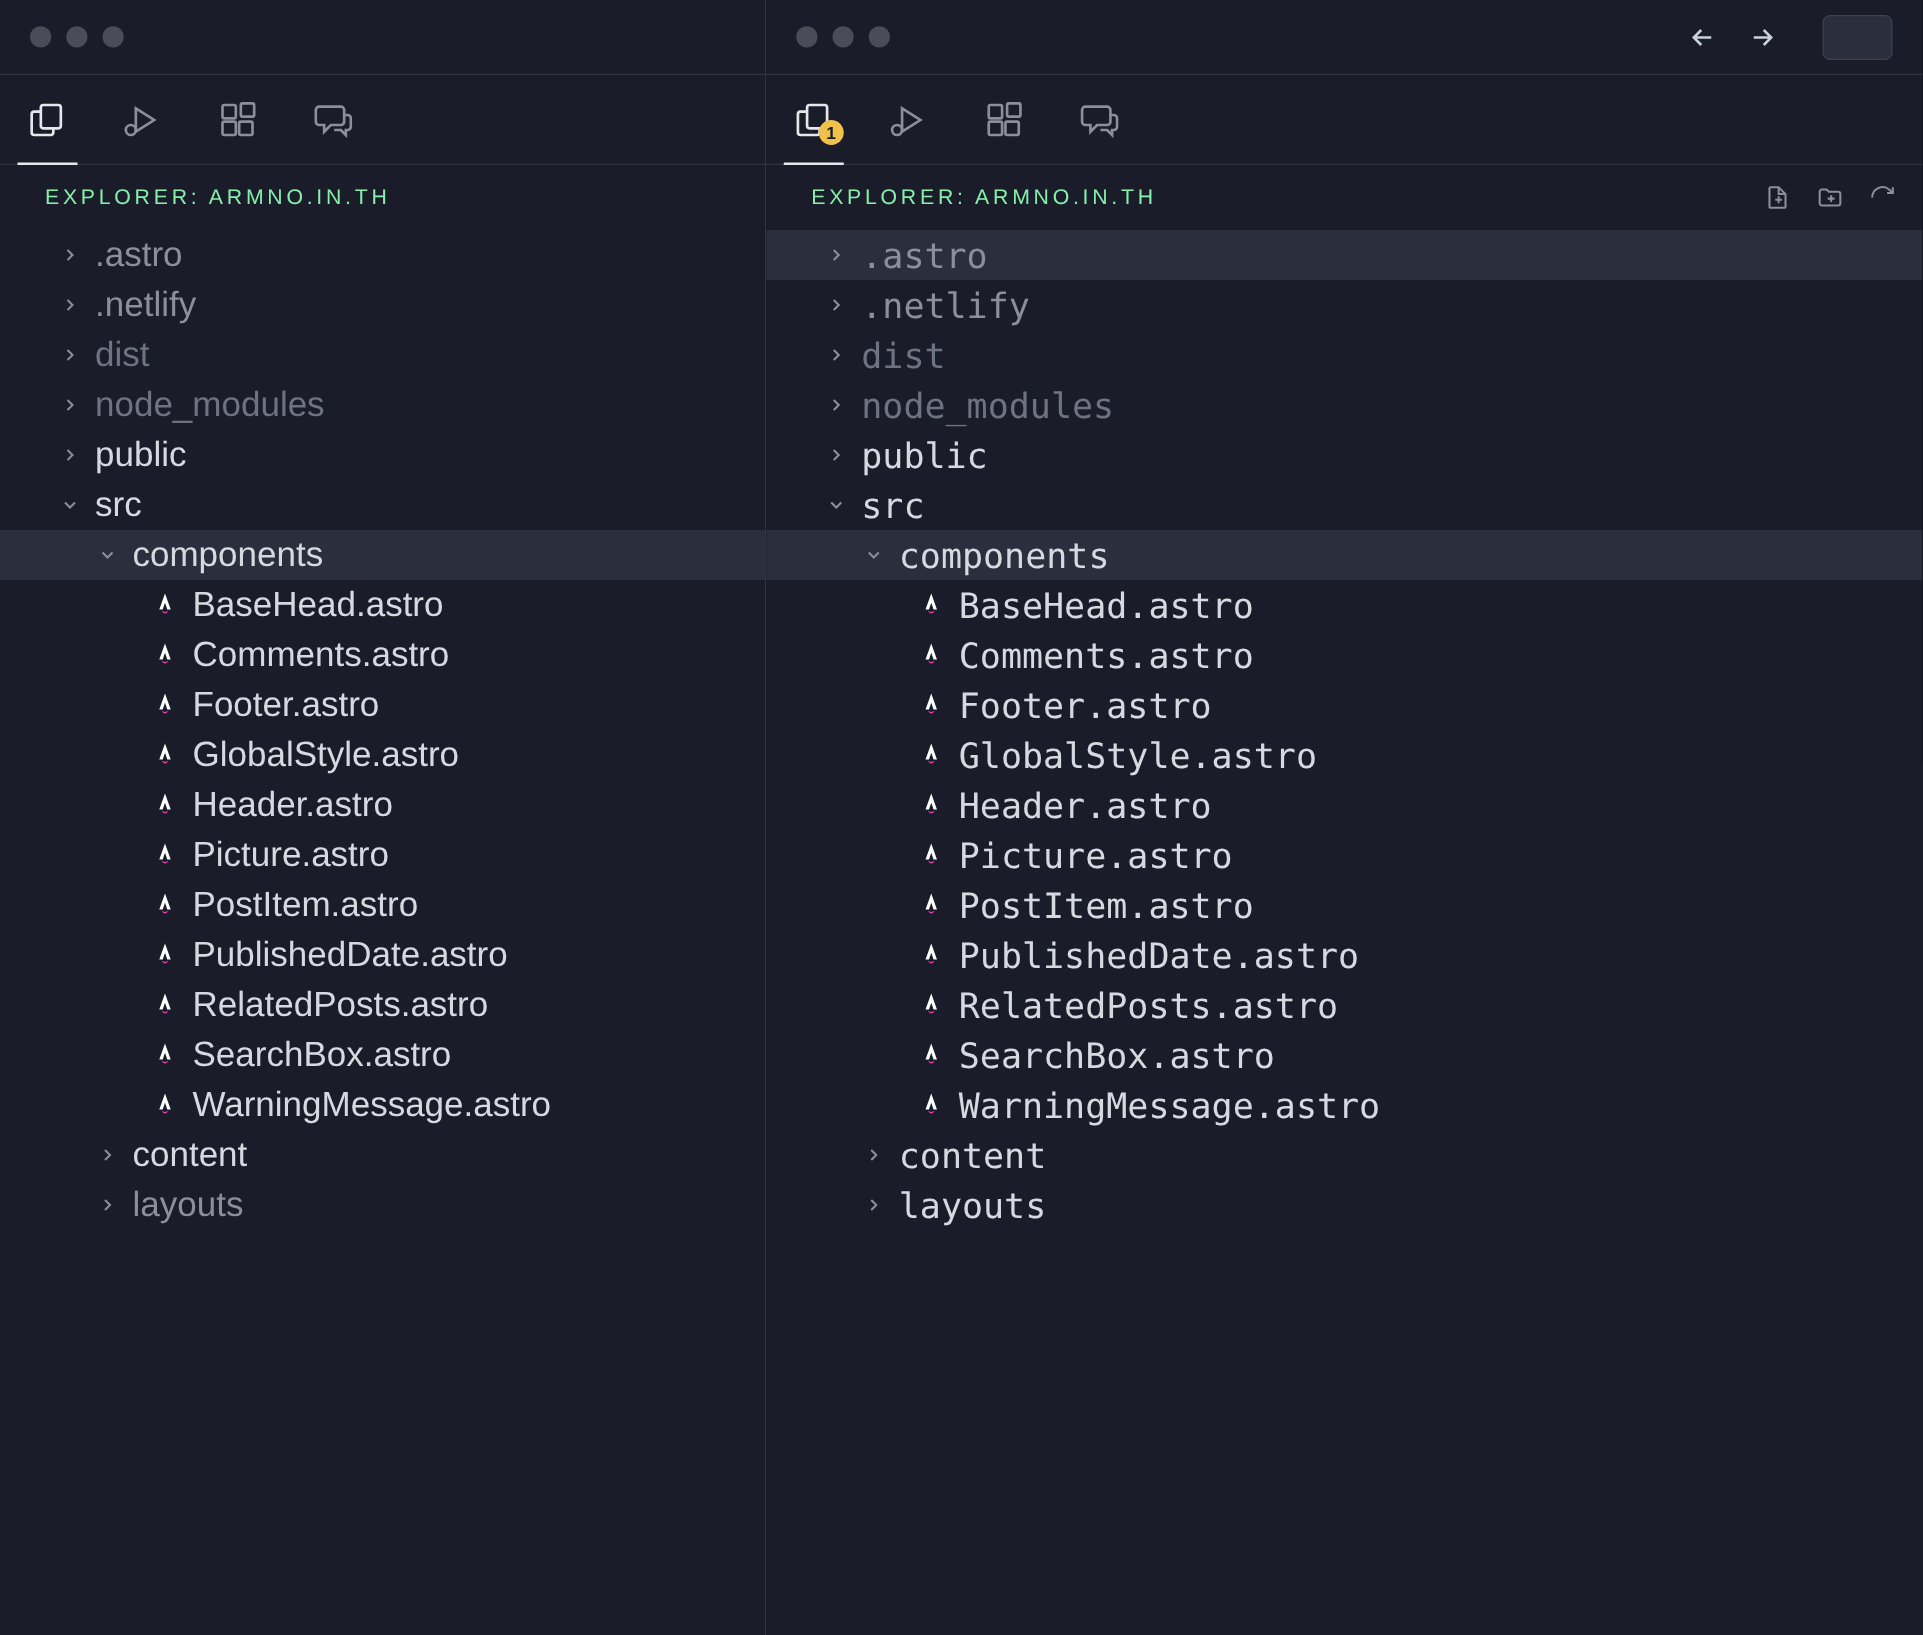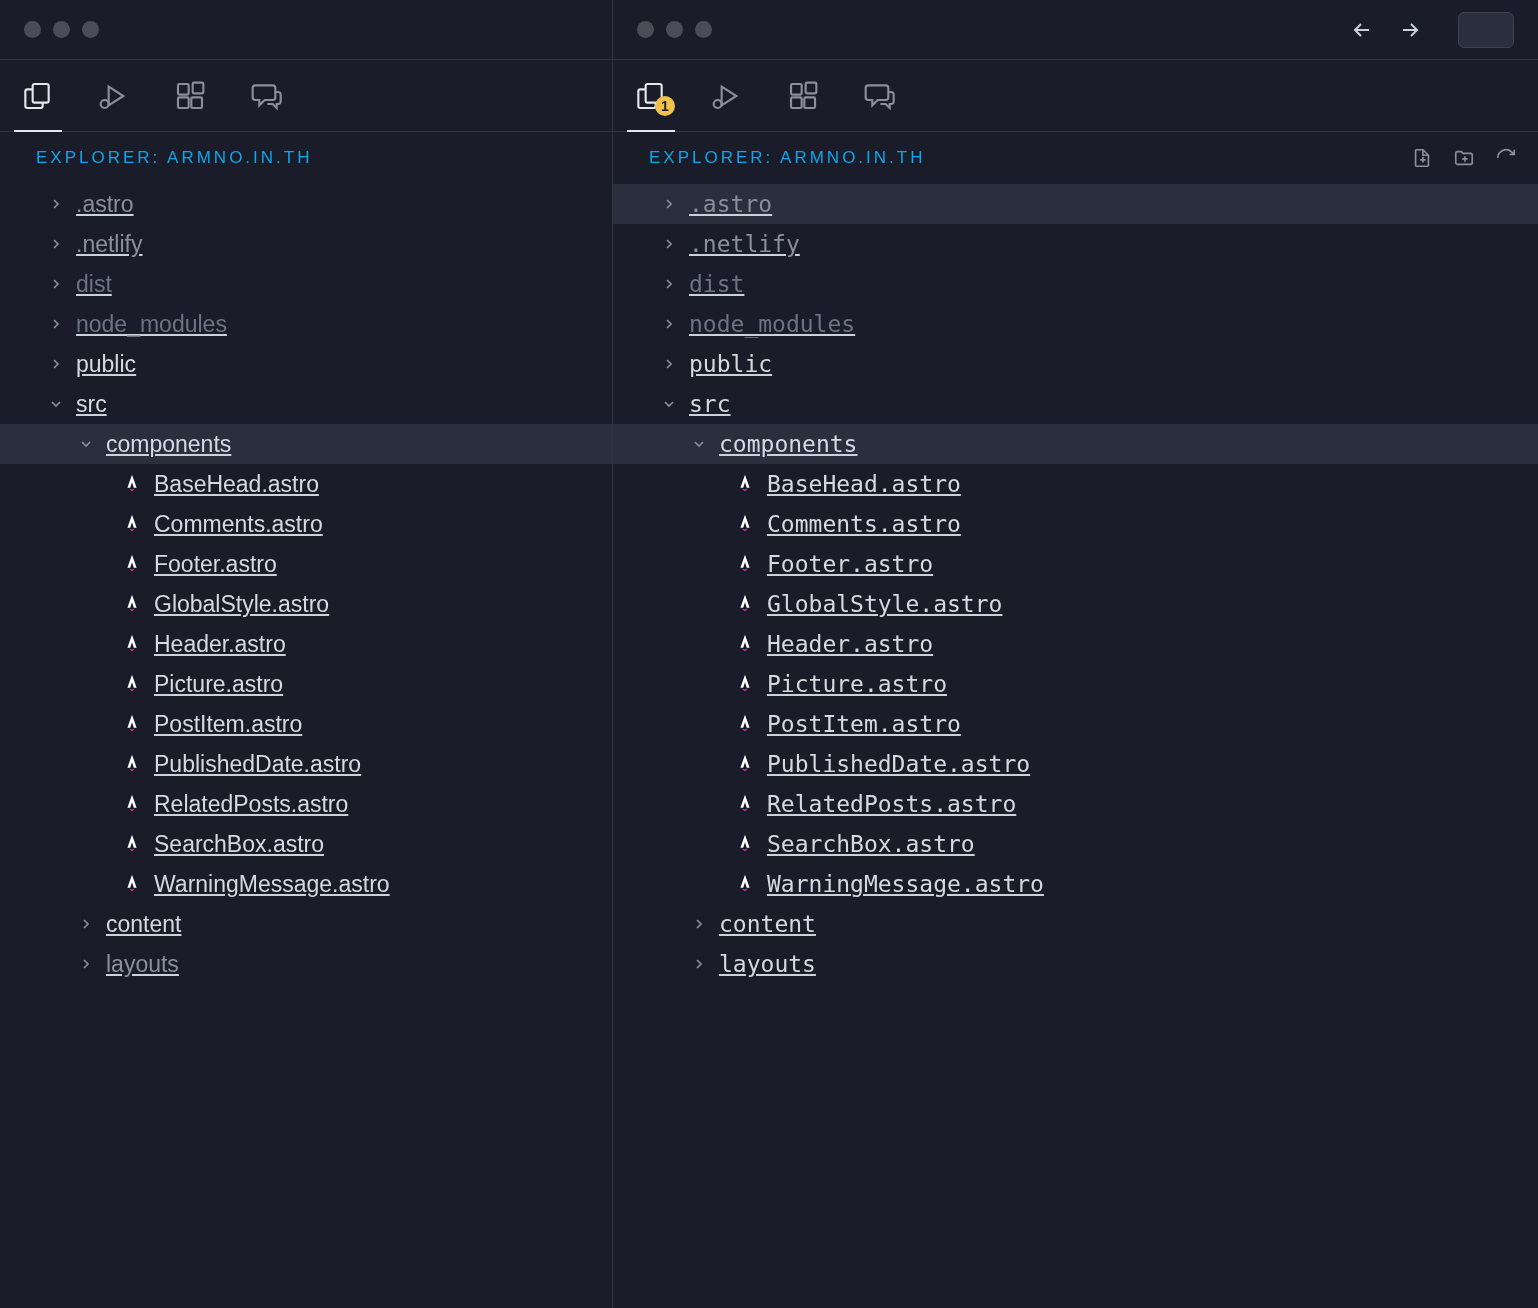--- a/index.html
+++ b/index.html
@@ -83,33 +83,33 @@
     }
 
     .explorer-header {
       height: 52px;
       display: flex;
       align-items: center;
       justify-content: space-between;
       padding: 0 20px 0 36px;
       font-size: 17px;
       letter-spacing: 3px;
-      color: #0ea5e9;
+      color: #86efac;
     }
     .explorer-actions { display: flex; gap: 18px; }
     .explorer-action {
       width: 24px; height: 24px;
       color: #8b8f9b;
       cursor: pointer;
       display: flex;
       align-items: center;
       justify-content: center;
     }
 
-    .tree { flex: 1; overflow: auto; font-size: 23px; text-decoration: underline; }
+    .tree { flex: 1; overflow: auto; font-size: 28px; }
     .tree.mono { font-family: "SF Mono", Monaco, Consolas, monospace; }
 
     .tree-row {
       height: 40px;
       display: flex;
       align-items: center;
       cursor: pointer;
       gap: 10px;
       padding-right: 12px;
       white-space: nowrap;

